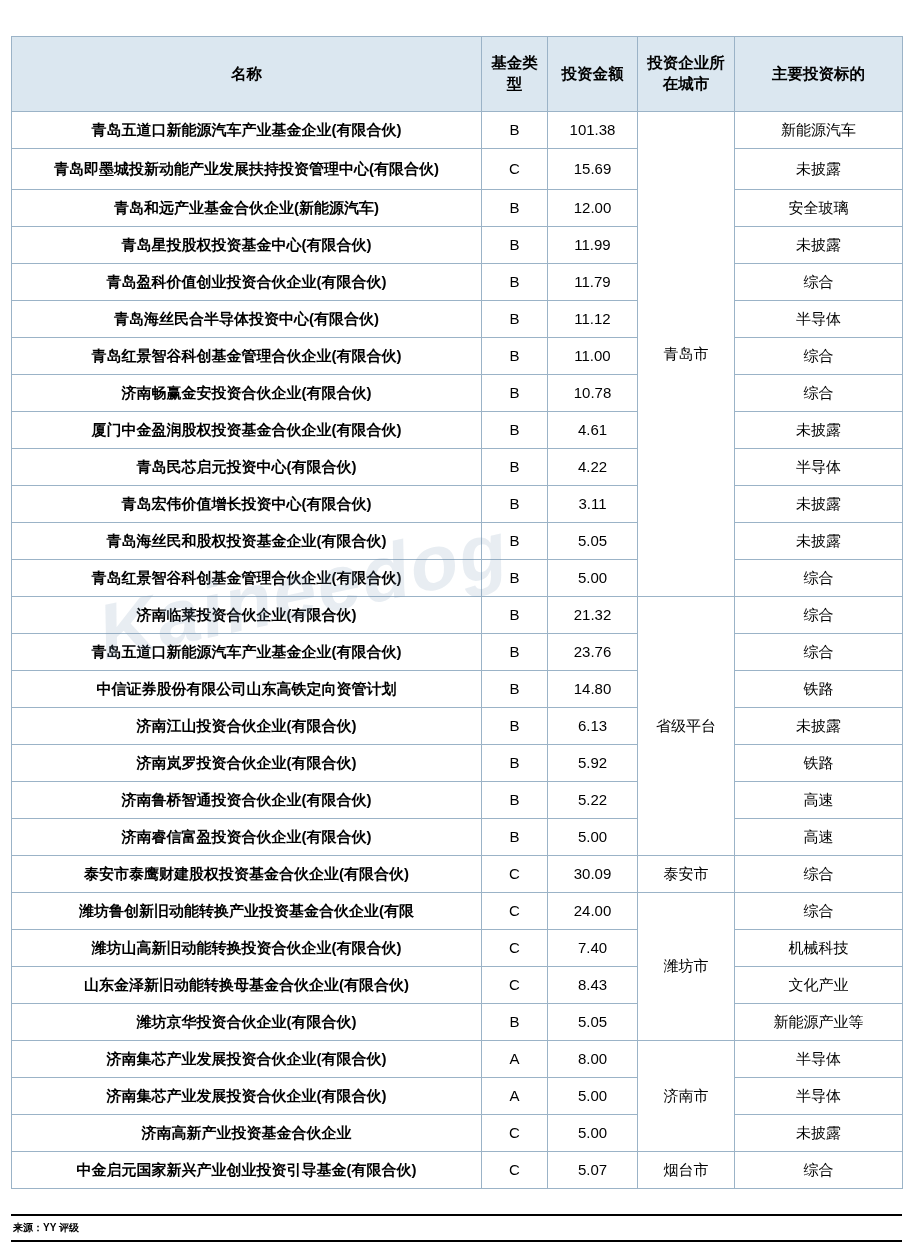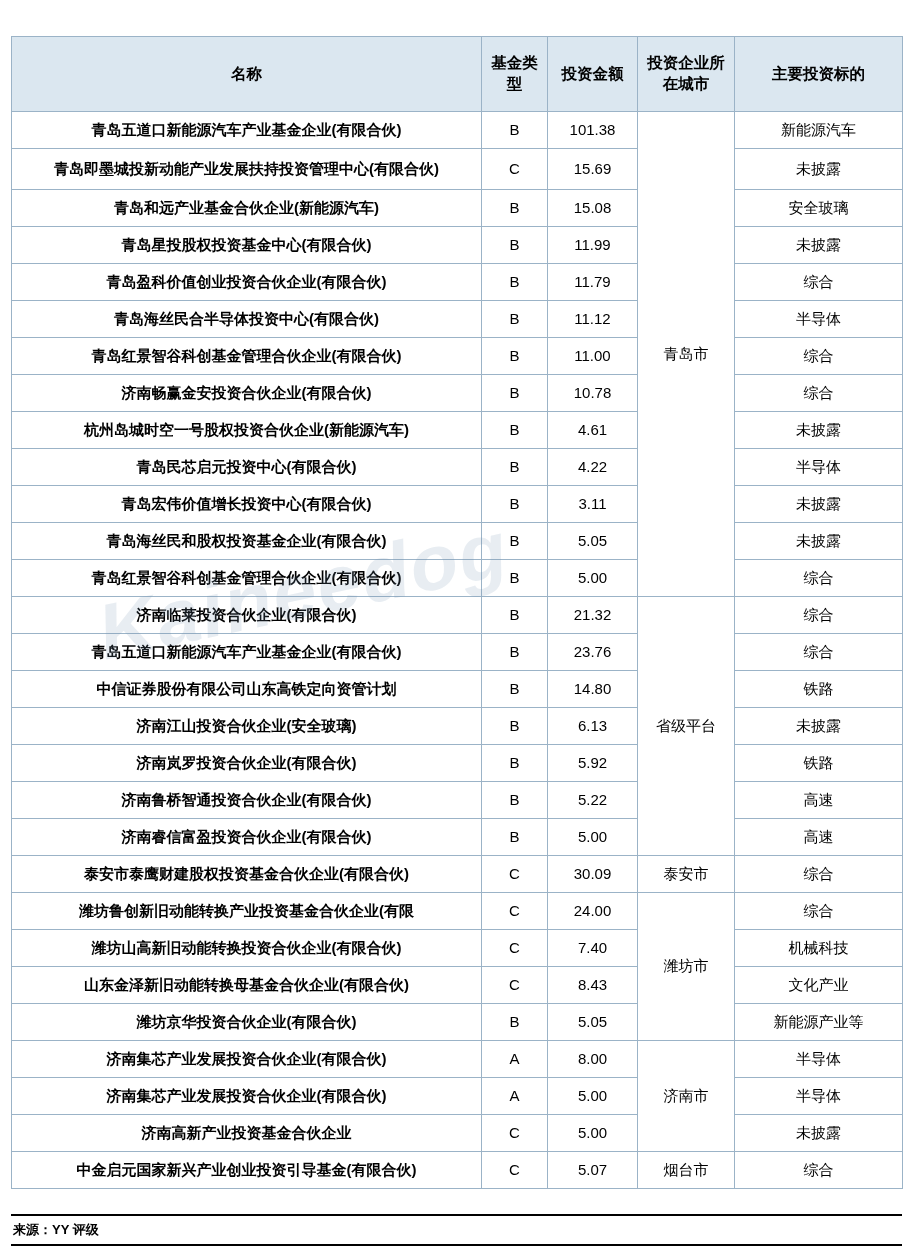--- a/index.html
+++ b/index.html
@@ -103,21 +103,21 @@
   
   .source {
     position: absolute;
     left: 11px;
     top: 1214px;
     width: 891px;
     box-sizing: border-box;
     border-top: 2.5px solid #000000;
     border-bottom: 2.5px solid #000000;
     padding: 5px 2px 5px 2px;
-    font-size: 13px;
+    font-size: 10px;
     font-weight: 700;
     text-align: left;
   }
 </style>
 </head>
 <body>
 
 <div class="page">
 
   <div class="watermark">Kaineedog</div>
@@ -151,21 +151,21 @@
         </tr>
         <tr>
           <td class="name-cell two-line">青岛即墨城投新动能产业发展扶持投资管理中心(有限合伙)</td>
           <td>C</td>
           <td>15.69</td>
           <td>未披露</td>
         </tr>
         <tr>
           <td class="name-cell">青岛和远产业基金合伙企业(新能源汽车)</td>
           <td>B</td>
-          <td>15.08</td>
+          <td>12.00</td>
           <td>安全玻璃</td>
         </tr>
         <tr>
           <td class="name-cell">青岛星投股权投资基金中心(有限合伙)</td>
           <td>B</td>
           <td>11.99</td>
           <td>未披露</td>
         </tr>
         <tr>
           <td class="name-cell">青岛盈科价值创业投资合伙企业(有限合伙)</td>
@@ -185,21 +185,21 @@
           <td>11.00</td>
           <td>综合</td>
         </tr>
         <tr>
           <td class="name-cell">济南畅赢金安投资合伙企业(有限合伙)</td>
           <td>B</td>
           <td>10.78</td>
           <td>综合</td>
         </tr>
         <tr>
-          <td class="name-cell">杭州岛城时空一号股权投资合伙企业(新能源汽车)</td>
+          <td class="name-cell">厦门中金盈润股权投资基金合伙企业(有限合伙)</td>
           <td>B</td>
           <td>4.61</td>
           <td>未披露</td>
         </tr>
         <tr>
           <td class="name-cell">青岛民芯启元投资中心(有限合伙)</td>
           <td>B</td>
           <td>4.22</td>
           <td>半导体</td>
         </tr>
@@ -234,21 +234,21 @@
           <td>23.76</td>
           <td>综合</td>
         </tr>
         <tr>
           <td class="name-cell">中信证券股份有限公司山东高铁定向资管计划</td>
           <td>B</td>
           <td>14.80</td>
           <td>铁路</td>
         </tr>
         <tr>
-          <td class="name-cell">济南江山投资合伙企业(安全玻璃)</td>
+          <td class="name-cell">济南江山投资合伙企业(有限合伙)</td>
           <td>B</td>
           <td>6.13</td>
           <td>未披露</td>
         </tr>
         <tr>
           <td class="name-cell">济南岚罗投资合伙企业(有限合伙)</td>
           <td>B</td>
           <td>5.92</td>
           <td>铁路</td>
         </tr>

